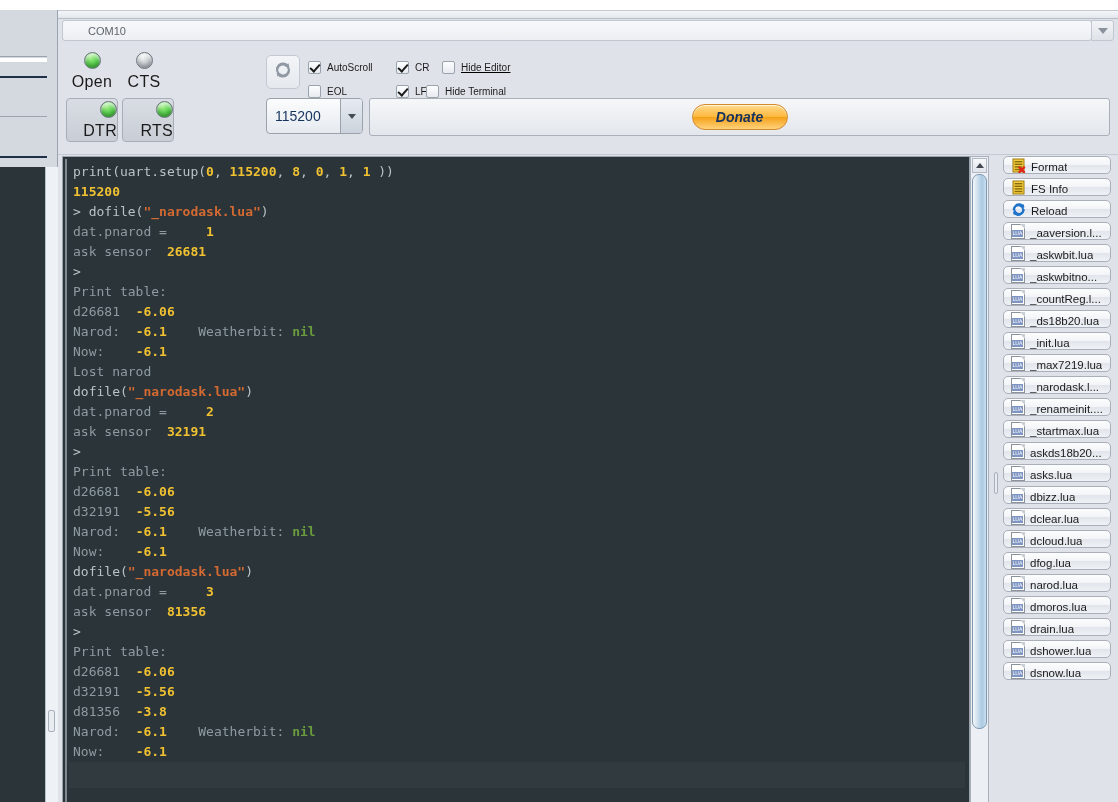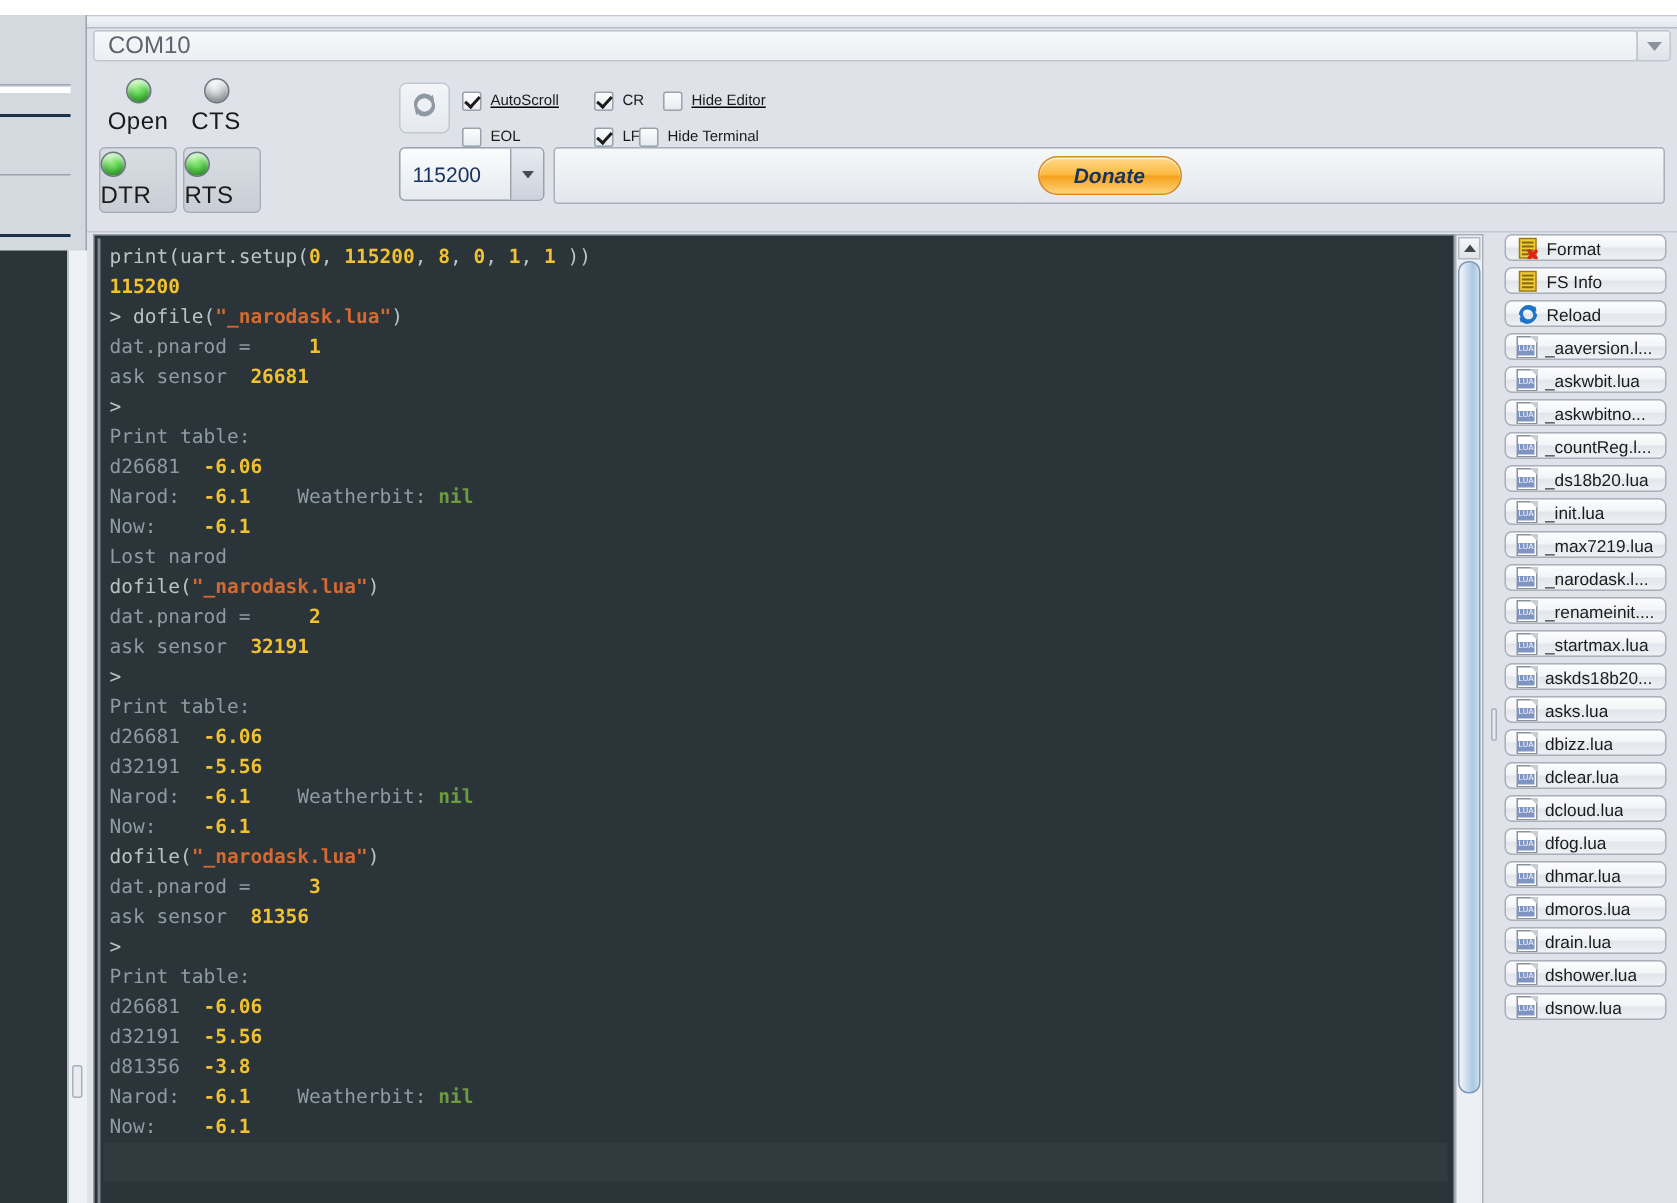--- a/index.html
+++ b/index.html
@@ -52,22 +52,22 @@
   
   #titlebar {
     position: absolute; left: 4px; top: 9px; width: 1052px; height: 21px;
     display: flex; align-items: stretch;
   }
   #port-field {
     flex: 1 1 auto; height: 21px;
     background: linear-gradient(#f7f8fa, #eceff3);
     border: 1px solid #c1c7d0; border-radius: 3px;
     display: flex; align-items: center;
-    padding-left: 9px;
-    font-size: 16px; color: #5d646e;
+    padding-left: 25px;
+    font-size: 11px; color: #5d646e;
   }
   #port-caret {
     width: 23px; height: 21px; margin-left: -1px;
     background: linear-gradient(#f1f3f6, #dfe3e9);
     border: 1px solid #c1c7d0; border-radius: 0 3px 3px 0;
     display: flex; align-items: center; justify-content: center;
   }
   .caret-glyph {
     width: 0; height: 0;
     border-left: 5px solid transparent; border-right: 5px solid transparent;
@@ -95,21 +95,21 @@
   .led.grey  { background: radial-gradient(circle at 38% 30%, #f2f3f4 0%, #c8ccd0 48%, #9aa0a7 100%); }
   .led-label {
     margin-top: 4px; font-size: 16px; color: #1b1b1b;
     letter-spacing: .3px;
   }
   .led-btn {
     width: 52px; height: 44px;
     background: linear-gradient(#d9dde3, #c9ced6);
     border: 1px solid #a7aeb8; border-radius: 4px;
     display: flex; flex-direction: column;
-    align-items: flex-start; justify-content: center;
+    align-items: flex-end; justify-content: center;
   }
 
   #close-button {
     position: absolute; left: 123px; top: 11px;
     width: 79px; height: 89px;
     background: linear-gradient(#cdd2d8, #bcc2ca);
     border: 1px solid #9aa2ac; border-radius: 6px;
     display: flex; align-items: center; justify-content: center;
     gap: 2px;
   }
@@ -340,21 +340,21 @@
       <span>
         <svg width="20" height="20" viewBox="0 0 20 20">
           <path d="M15.2 6.4 A6 6 0 1 0 16 10" fill="none" stroke="#9099a3" stroke-width="2.1" stroke-linecap="round"></path>
           <path d="M4.8 13.6 A6 6 0 1 0 4 10" fill="none" stroke="#9099a3" stroke-width="2.1" stroke-linecap="round"></path>
           <path d="M15.6 3.2 L16.2 7.4 L12.2 6.6 Z" fill="#9099a3"></path>
           <path d="M4.4 16.8 L3.8 12.6 L7.8 13.4 Z" fill="#9099a3"></path>
         </svg>
       </span>
     </div>
 
-    <div class="chk-row" style="left:250px; top:19px;text-decoration:underline;">
+    <div class="chk-row" style="left:250px; top:19px;">
       <span class="chk on"></span>
       <span class="chk-text">AutoScroll</span>
     </div>
     <div class="chk-row" style="left:250px; top:43px;">
       <span class="chk"></span>
       <span class="chk-text">EOL</span>
     </div>
     <div class="chk-row" style="left:338px; top:19px;">
       <span class="chk on"></span>
       <span class="chk-text">CR</span>
@@ -589,21 +589,21 @@
           <span class="lua-tag">LUA</span>
         </span>
         <span class="side-btn-label">dfog.lua</span>
       </div>
       <div class="side-btn">
         <span class="lua-icon">
           <span class="lua-page"></span>
           <span class="lua-fold"></span>
           <span class="lua-tag">LUA</span>
         </span>
-        <span class="side-btn-label">dhmar.lua</span>
+        <span class="side-btn-label">narod.lua</span>
       </div>
       <div class="side-btn">
         <span class="lua-icon">
           <span class="lua-page"></span>
           <span class="lua-fold"></span>
           <span class="lua-tag">LUA</span>
         </span>
         <span class="side-btn-label">dmoros.lua</span>
       </div>
       <div class="side-btn">

